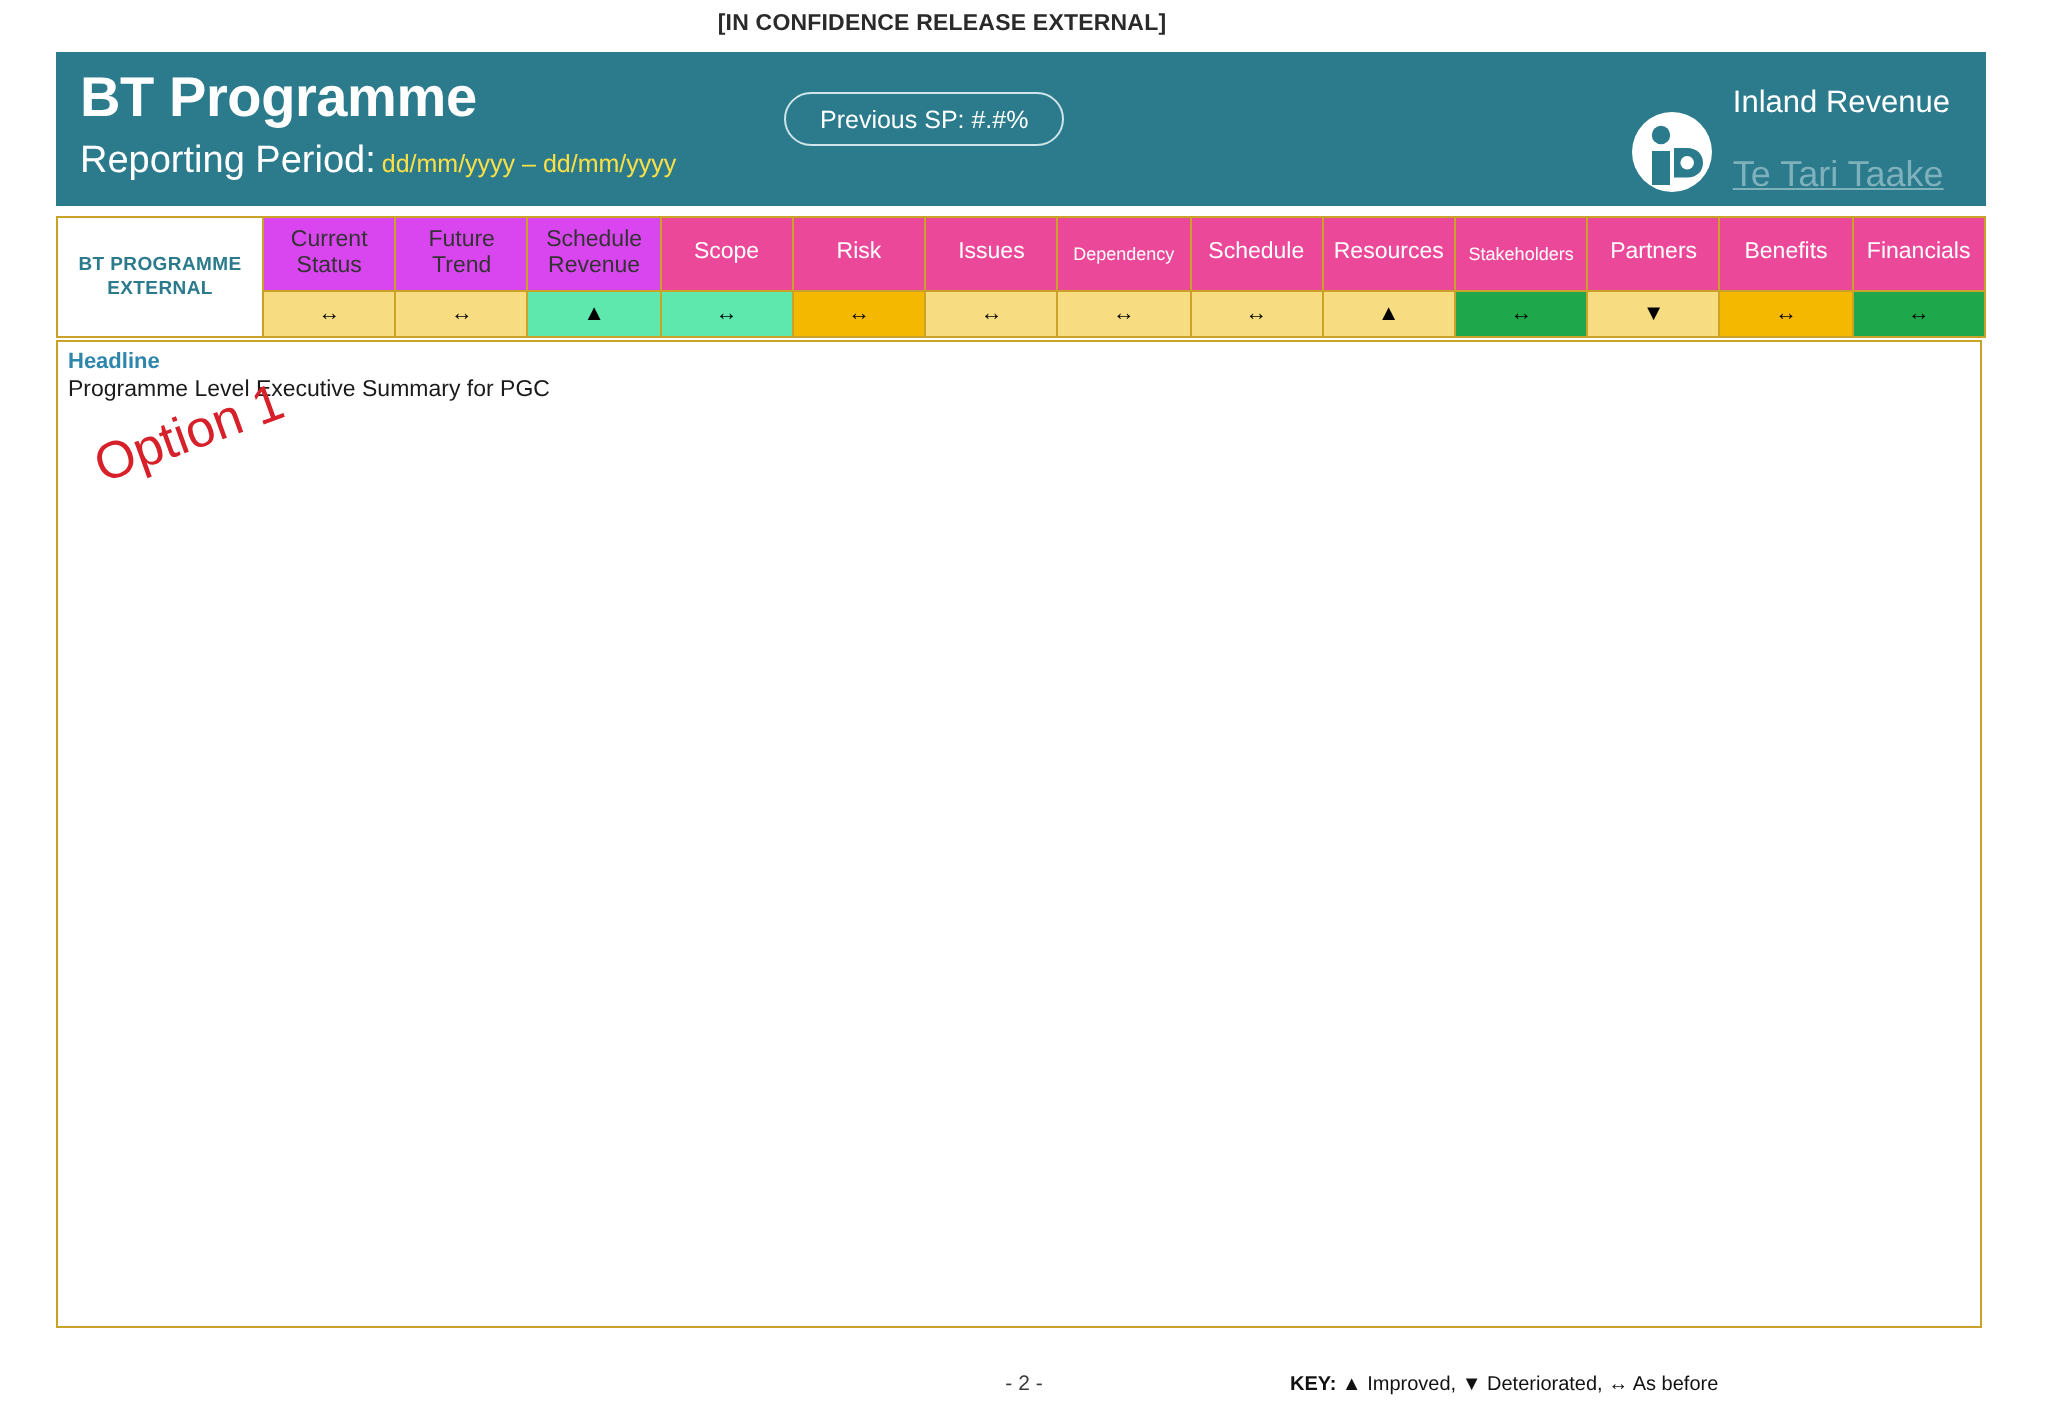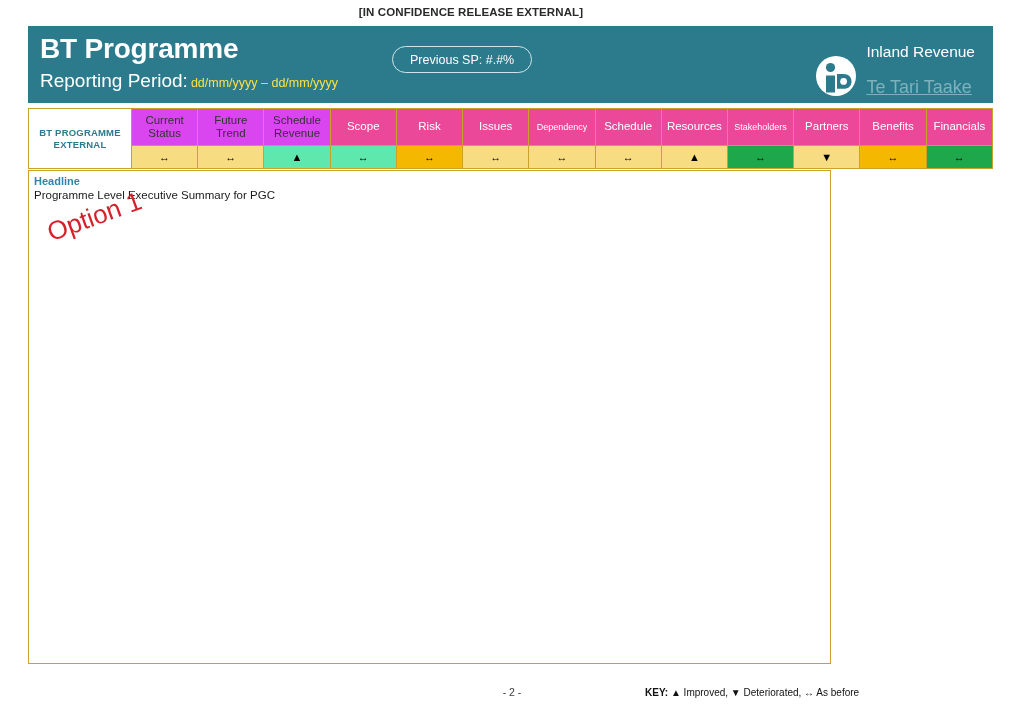--- a/index.html
+++ b/index.html
@@ -155,21 +155,21 @@
     height: 22px;
     font-size: 11px;
     color: #000000;
   }
 
   
   .body-panel {
     position: absolute;
     left: 28px;
     top: 170px;
-    width: 803px;
+    width: 963px;
     height: 494px;
     background: #ffffff;
     border: 1.5px solid #c9a227;
     box-sizing: border-box;
     overflow: hidden;
   }
   .headline-label {
     position: absolute;
     left: 5px;
     top: 4px;

